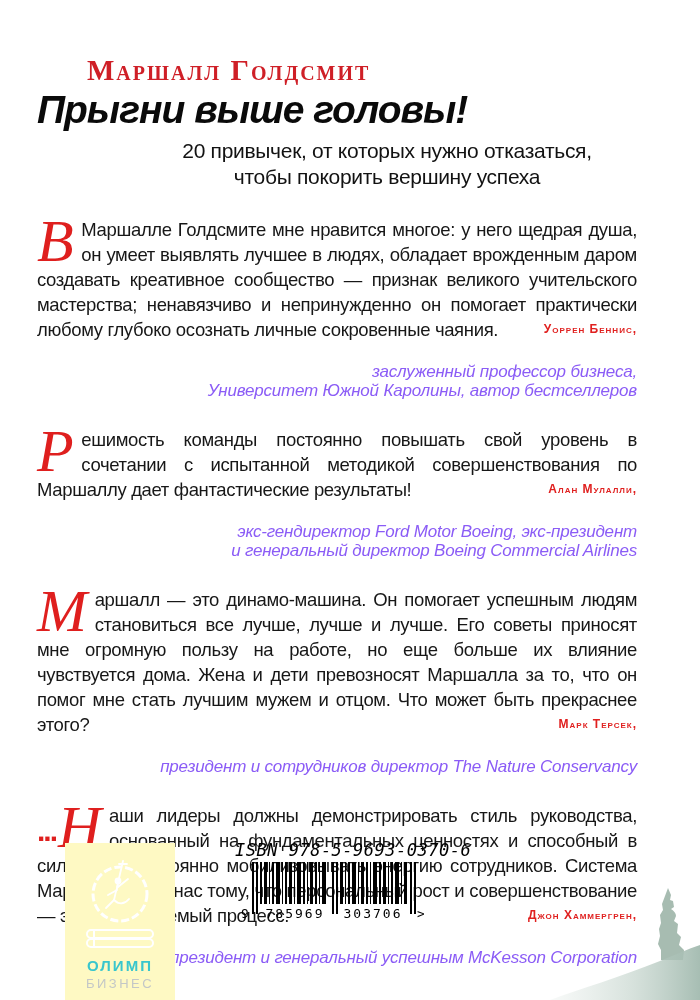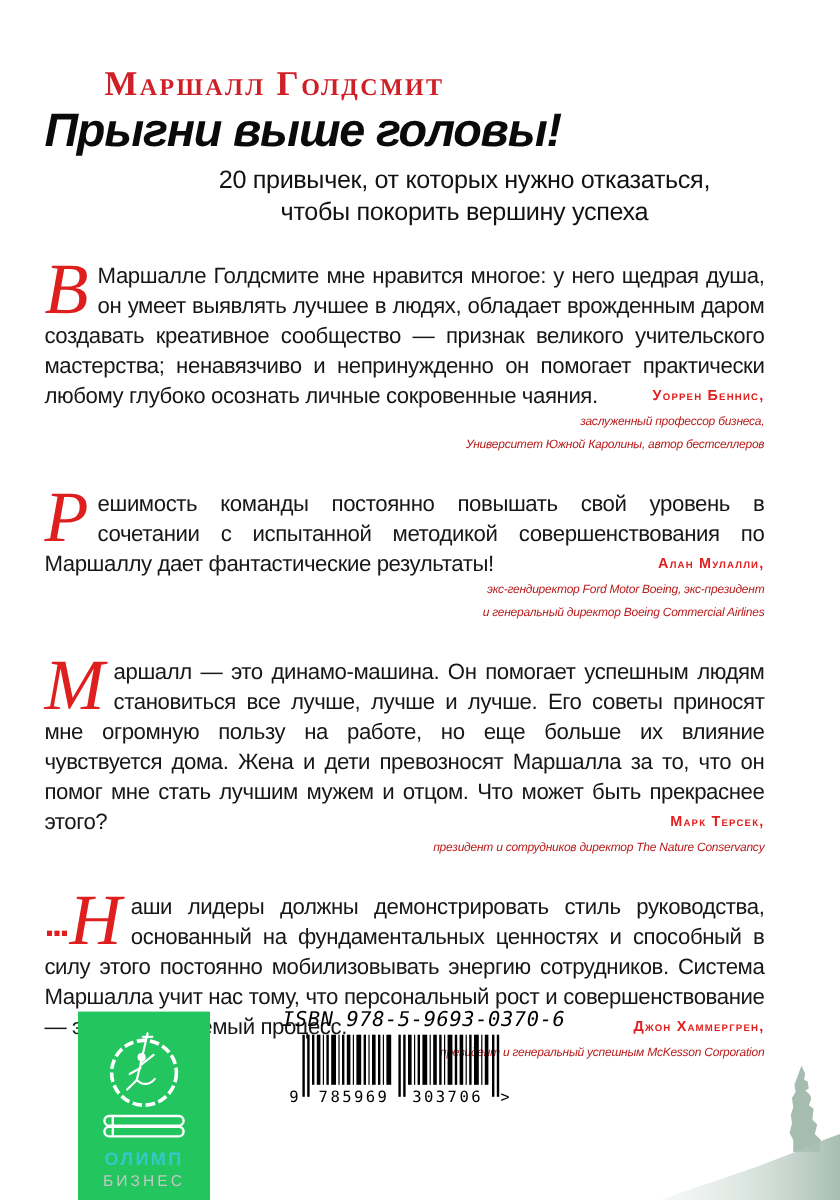--- a/index.html
+++ b/index.html
@@ -39,28 +39,28 @@
   .dc-prefix {
     color:#df1f1e; font-weight:bold; font-size:30px; line-height:1;
     letter-spacing:-2px; padding:0 2px 5px 0;
   }
   .q-name {
     text-align:right; font-variant:small-caps; font-weight:bold;
     color:#e0201f; font-size:12px; letter-spacing:1px;
     line-height:25px; margin-top:-25px;
   }
   .q-roles {
-    text-align:right; font-style:italic; font-size:10px;
-    line-height:19px; color:#b91c1c; margin-top:0; letter-spacing:-0.2px;
+    text-align:right; font-style:italic; font-size:17px;
+    line-height:19px; color:#8b5cf6; margin-top:20px; letter-spacing:-0.2px;
   }
 
   
   .logo-box {
     position:absolute; left:65px; top:843px; width:110px; height:157px;
-    background:#22c55e;
+    background:#fef9c3;
   }
   .barcode-block { position:absolute; left:235px; top:840px; width:192px; }
   .isbn-label {
     font-family:"DejaVu Sans Mono", monospace; font-size:17px;
     letter-spacing:0.5px; color:#000; text-align:center; white-space:nowrap;font-style:italic;
   }
   .bars { display:block; margin:2px auto 0 auto; }
   .statue { position:absolute; right:0; bottom:0; }
 </style>
 </head>

